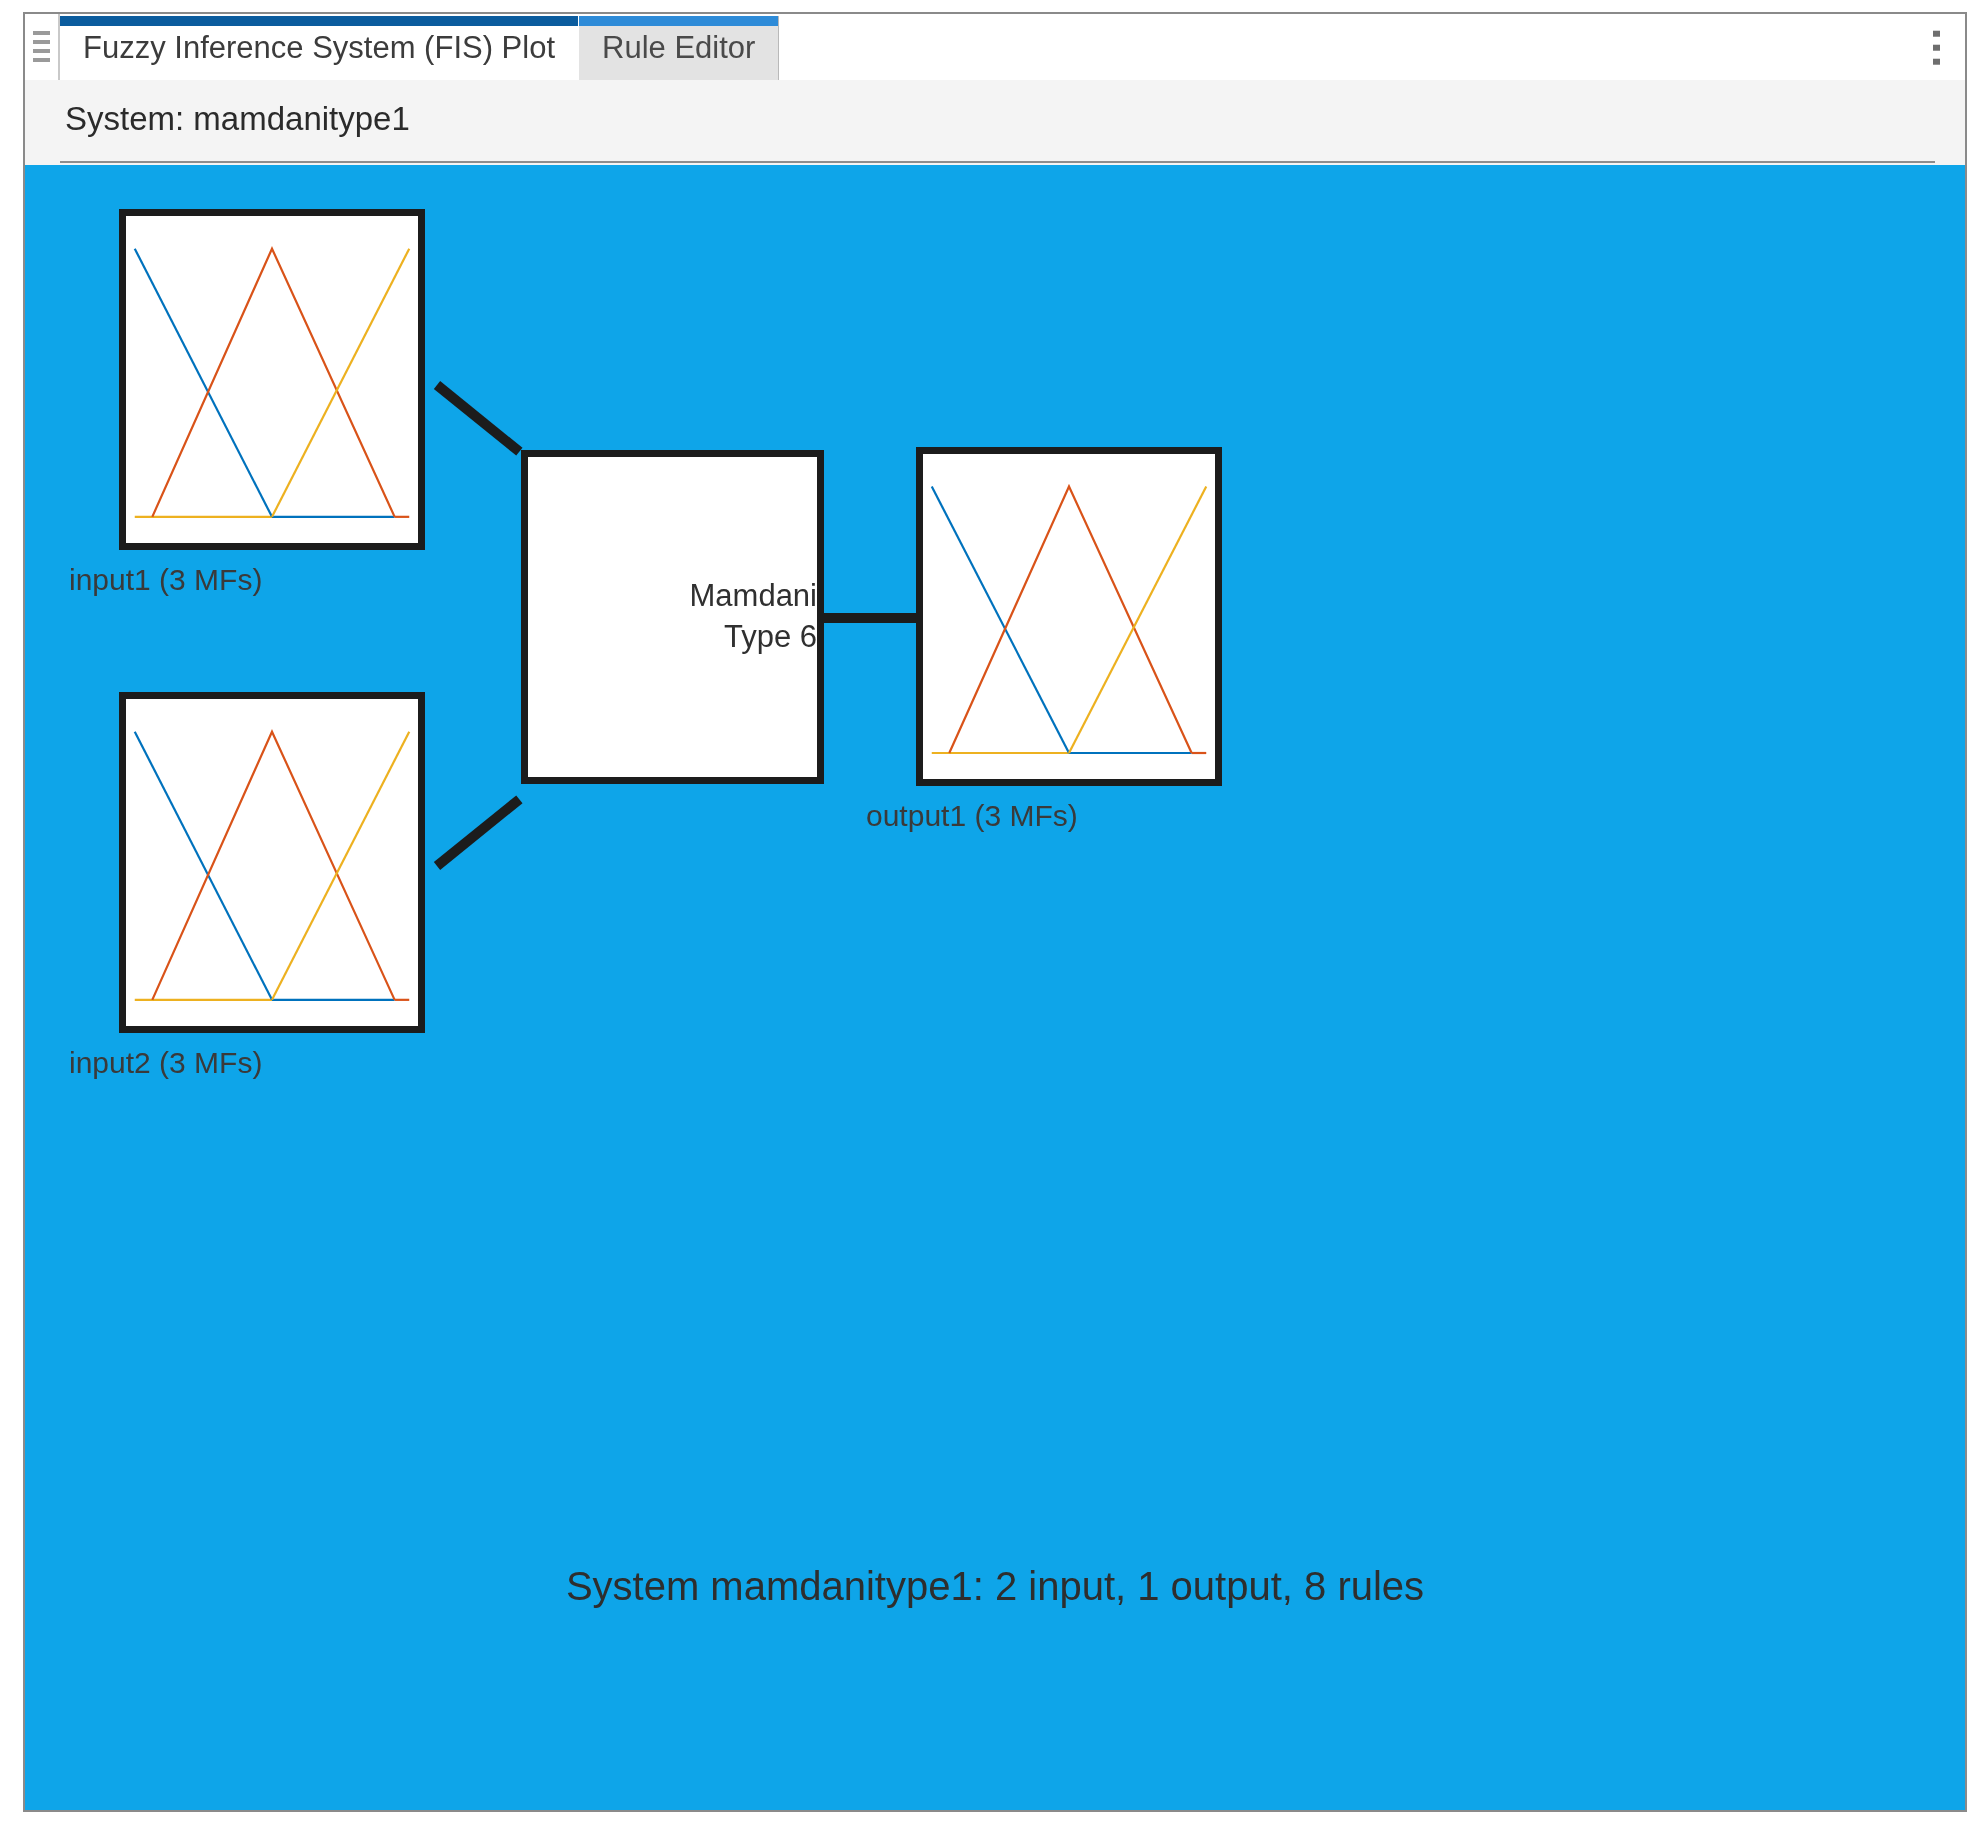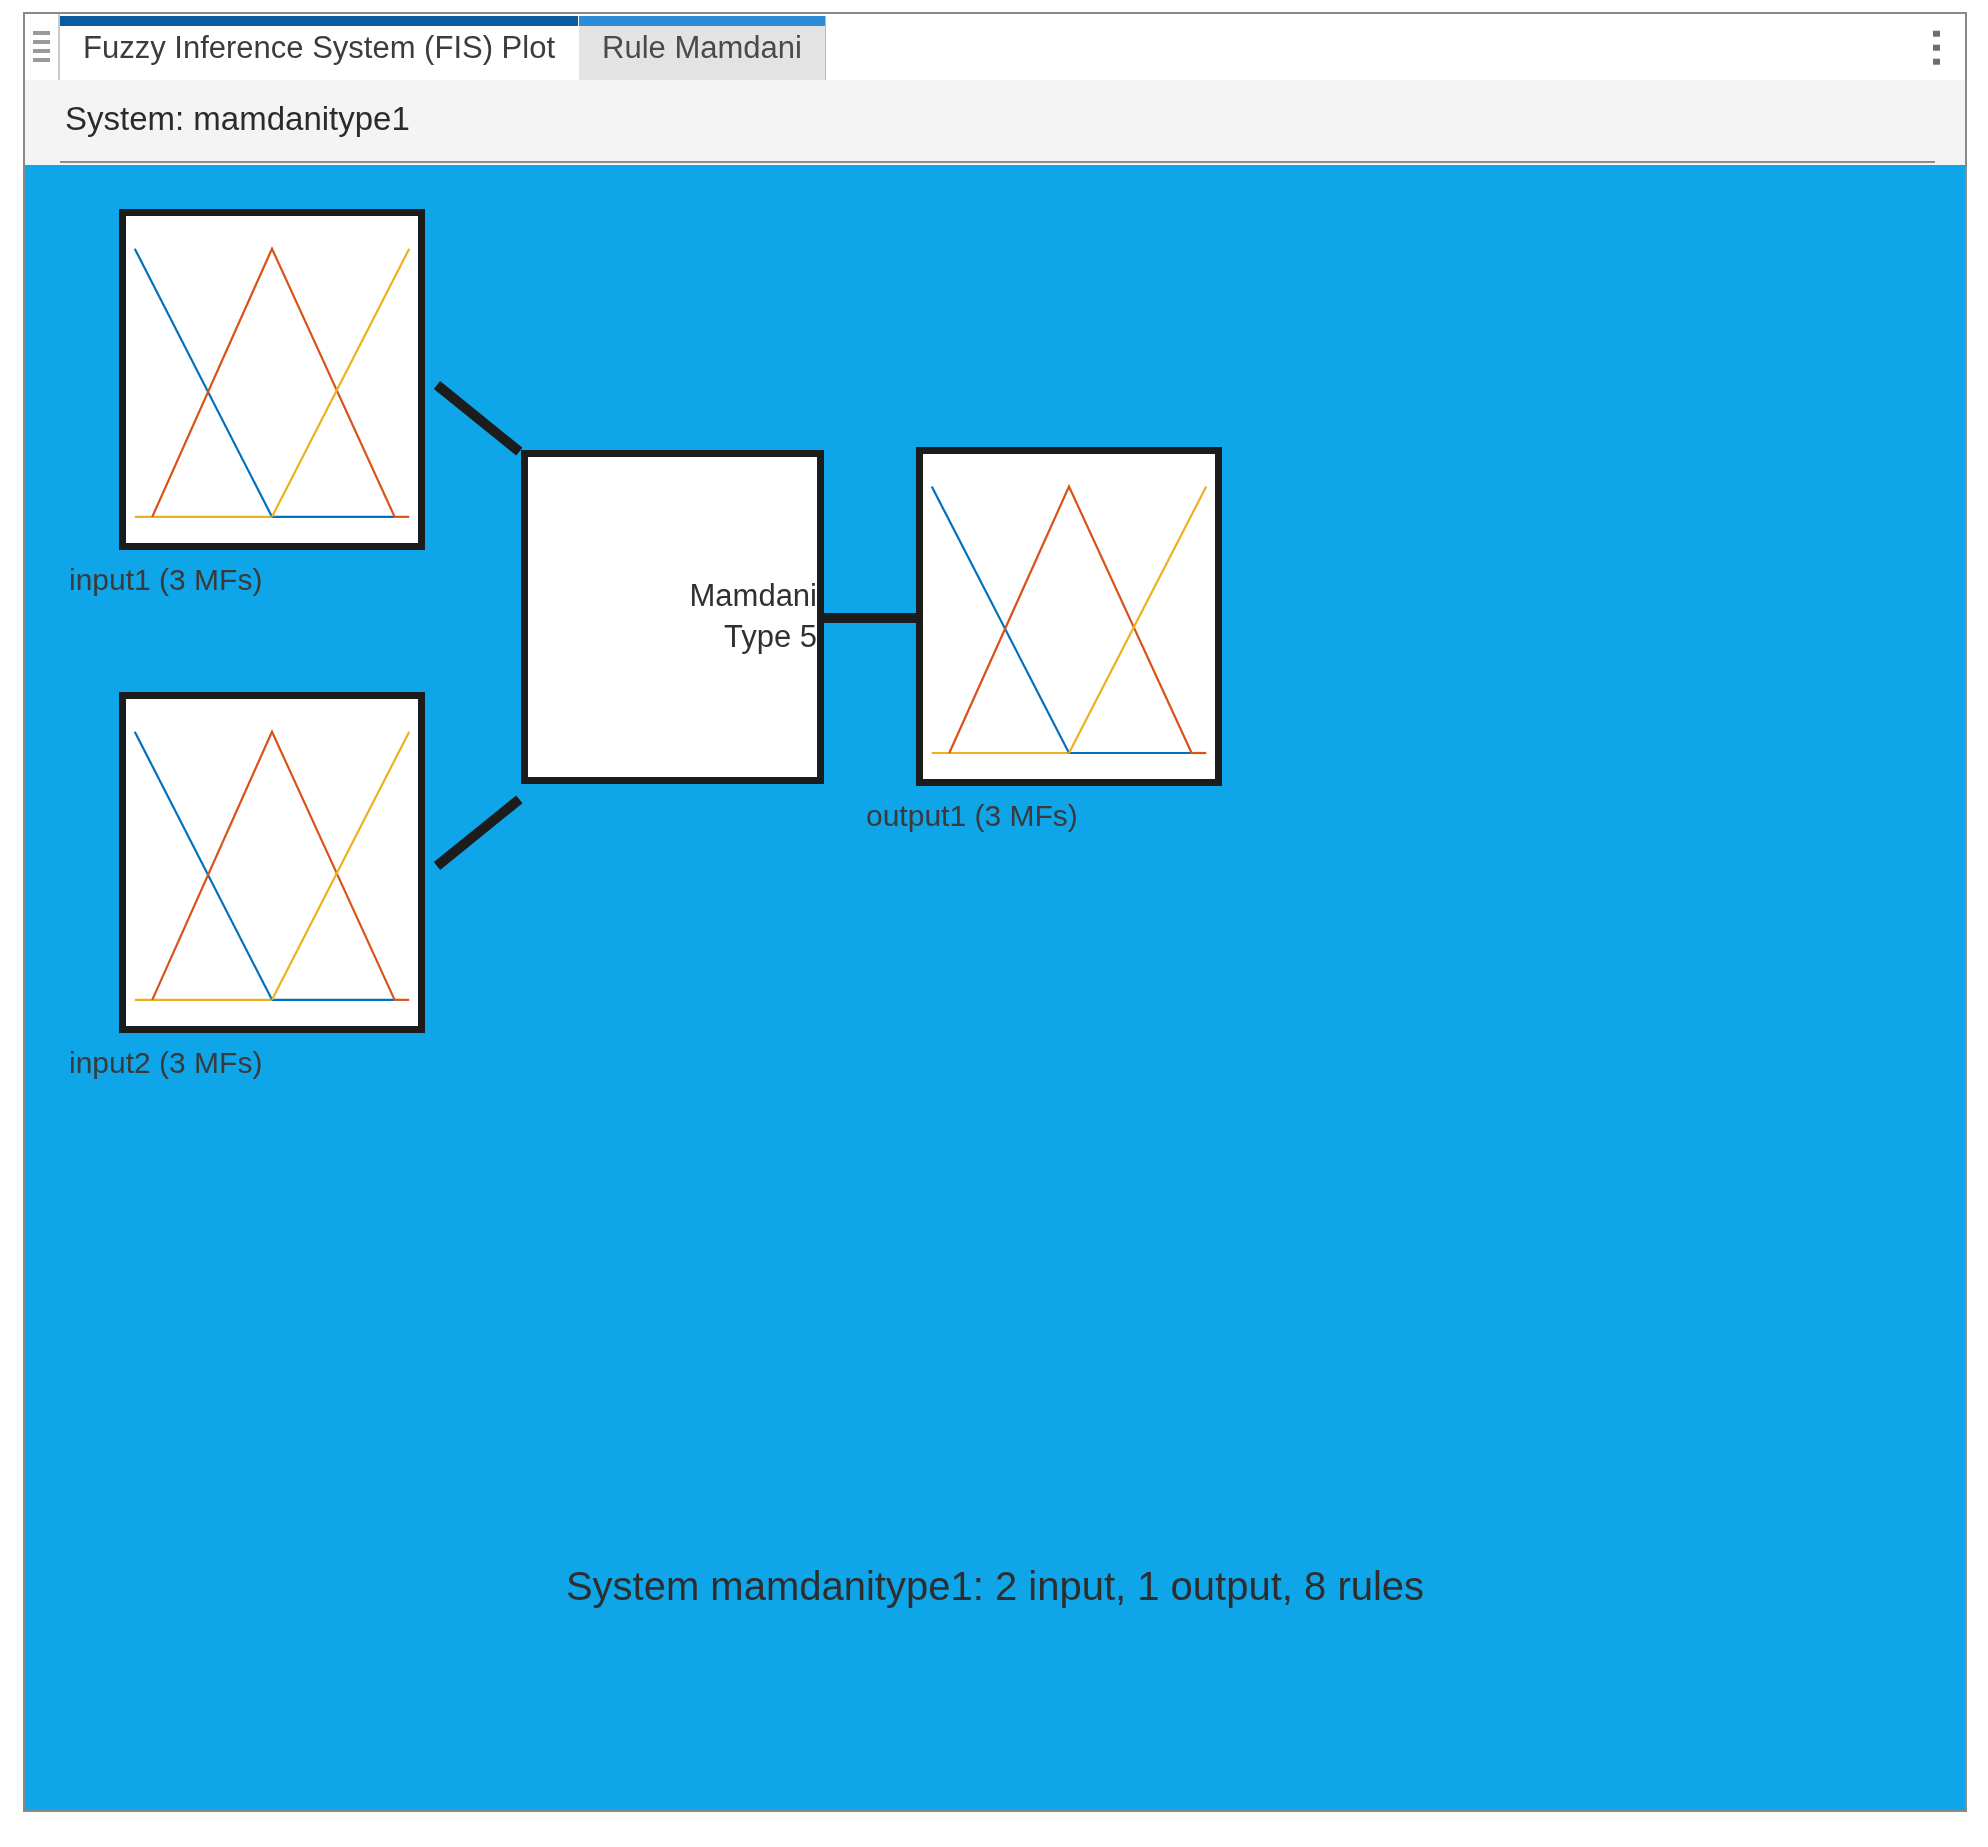--- a/index.html
+++ b/index.html
@@ -259,21 +259,21 @@
     </div>
 
     <div class="tab active">
       <div class="tab-accent"></div>
       <span>Fuzzy Inference System (FIS) Plot</span>
     </div>
 
 
     <div class="tab inactive">
       <div class="tab-accent"></div>
-      <span>Rule Mamdani</span>
+      <span>Rule Editor</span>
     </div>
 
     <div id="tab-filler">
       <div id="tab-overflow">
         <div class="dot"></div>
         <div class="dot"></div>
         <div class="dot"></div>
       </div>
     </div>
   </div>
@@ -319,21 +319,21 @@
           <polyline points="9,92 50,10 92,92" fill="none" stroke="#D95319" stroke-width="2.2" vector-effect="non-scaling-stroke"></polyline>
           <polyline points="50,92 97,10" fill="none" stroke="#EDB120" stroke-width="2.2" vector-effect="non-scaling-stroke"></polyline>
         </svg>
       </div>
       <div class="node-label">input2 (3 MFs)</div>
     </div>
 
     <div class="fis-node" id="node-engine">
       <div id="engine-box">
         <div class="engine-line">Mamdani</div>
-        <div class="engine-line">Type 5</div>
+        <div class="engine-line">Type 6</div>
       </div>
     </div>
 
     <div class="fis-node" id="node-output1">
       <div class="fis-box">
         <svg class="mf-svg" viewBox="0 0 100 100" preserveAspectRatio="none">
           <line x1="3" y1="92" x2="50" y2="92" stroke="#EDB120" stroke-width="2.2" vector-effect="non-scaling-stroke"></line>
           <line x1="50" y1="92" x2="92" y2="92" stroke="#0072BD" stroke-width="2.2" vector-effect="non-scaling-stroke"></line>
           <line x1="92" y1="92" x2="97" y2="92" stroke="#D95319" stroke-width="2.2" vector-effect="non-scaling-stroke"></line>
           <polyline points="3,10 50,92" fill="none" stroke="#0072BD" stroke-width="2.2" vector-effect="non-scaling-stroke"></polyline>

